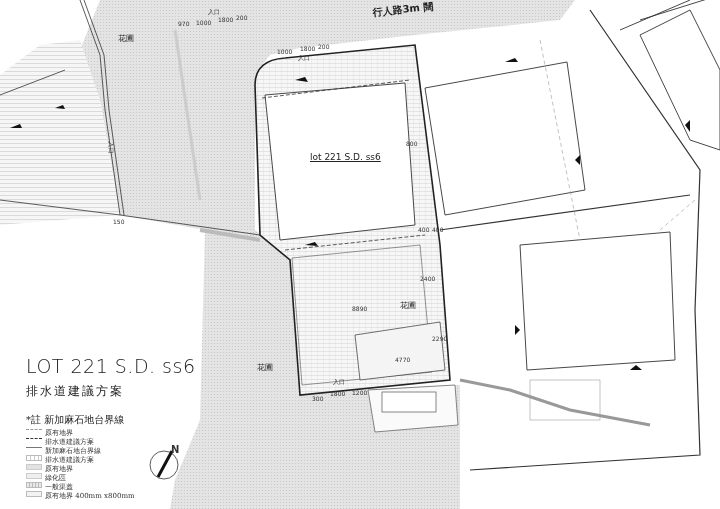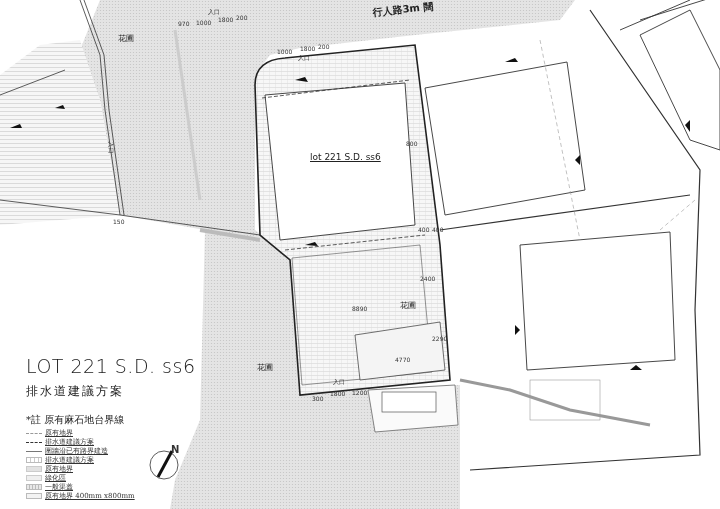--- a/index.html
+++ b/index.html
@@ -3,21 +3,21 @@
   <meta charset="utf-8">
   <style>
     html, body { margin: 0; padding: 0; background: #ffffff; }
     body { width: 720px; height: 509px; overflow: hidden; position: relative; font-family: "DejaVu Sans", sans-serif; }
     #plan { position: absolute; left: 0; top: 0; width: 720px; height: 509px; }
     .title-block { position: absolute; left: 26px; top: 355px; color: #1a1a1a; }
     .title-en { font-family: "DejaVu Sans", sans-serif; font-size: 19px; font-weight: 300; letter-spacing: 0.5px; line-height: 22px; }
     .title-zh { font-family: Liberation Sans, sans-serif; font-size: 12px; letter-spacing: 2px; line-height: 22px; margin-top: 3px; }
     .note { position: absolute; left: 26px; top: 413px; font-family: "DejaVu Serif", serif; font-size: 10px; color: #222; }
     .legend { position: absolute; left: 26px; top: 428px; font-family: "DejaVu Serif", serif; font-size: 7px; color: #333; }
-    .legend-row { display: flex; align-items: center; height: 9px; text-decoration: underline; }
+    .legend-row { display: flex; align-items: flex-start; height: 9px; }
     .swatch { width: 16px; height: 6px; margin-right: 3px; box-sizing: border-box; }
     .sw-line-dash-light { border-top: 1px dashed #999; height: 0; margin-top: 1px; }
     .sw-line-dash-dark { border-top: 1px dashed #333; height: 0; margin-top: 1px; }
     .sw-line-solid { border-top: 1px solid #777; height: 0; margin-top: 1px; }
     .sw-granite { border: 1px solid #bbb; background: repeating-linear-gradient(90deg, #fff 0 3px, #ccc 3px 4px); }
     .sw-pedestrian { border: 1px solid #ccc; background: #e2e2e2; }
     .sw-green { border: 1px solid #ccc; background: #efefef; }
     .sw-cover { border: 1px solid #bbb; background: repeating-linear-gradient(90deg, #e8e8e8 0 2px, #bbb 2px 3px); }
     .sw-granite-cover { border: 1px solid #bbb; background: #f3f3f3; }
     .lbl { position: absolute; font-size: 6px; color: #333; white-space: nowrap; }
@@ -137,34 +137,34 @@
 <span class="lbl" style="left:352px; top:389px;">1200</span>
 <span class="lbl" style="left:113px; top:218px;">150</span>
 
 <span class="lbl" style="left:171px; top:444px; font-size:10px; font-weight:bold;">N</span>
 
 <div class="title-block">
   <div class="title-en">LOT 221 S.D. ss6</div>
   <div class="title-zh">排水道建議方案</div>
 </div>
 
-<div class="note">*註 原有麻石地台界線</div>
+<div class="note">*註 新加麻石地台界線</div>
 
 <div class="legend">
   <div class="legend-row">
       <span class="swatch sw-line-dash-light"></span>
       <span>原有地界</span>
     </div>
   <div class="legend-row">
       <span class="swatch sw-line-dash-dark"></span>
       <span>排水道建議方案</span>
     </div>
   <div class="legend-row">
       <span class="swatch sw-line-solid"></span>
-      <span>圍牆沿已有路界建造</span>
+      <span>新加麻石地台界線</span>
     </div>
   <div class="legend-row">
       <span class="swatch sw-granite"></span>
       <span>排水道建議方案</span>
     </div>
   <div class="legend-row">
       <span class="swatch sw-pedestrian"></span>
       <span>原有地界</span>
     </div>
   <div class="legend-row">

